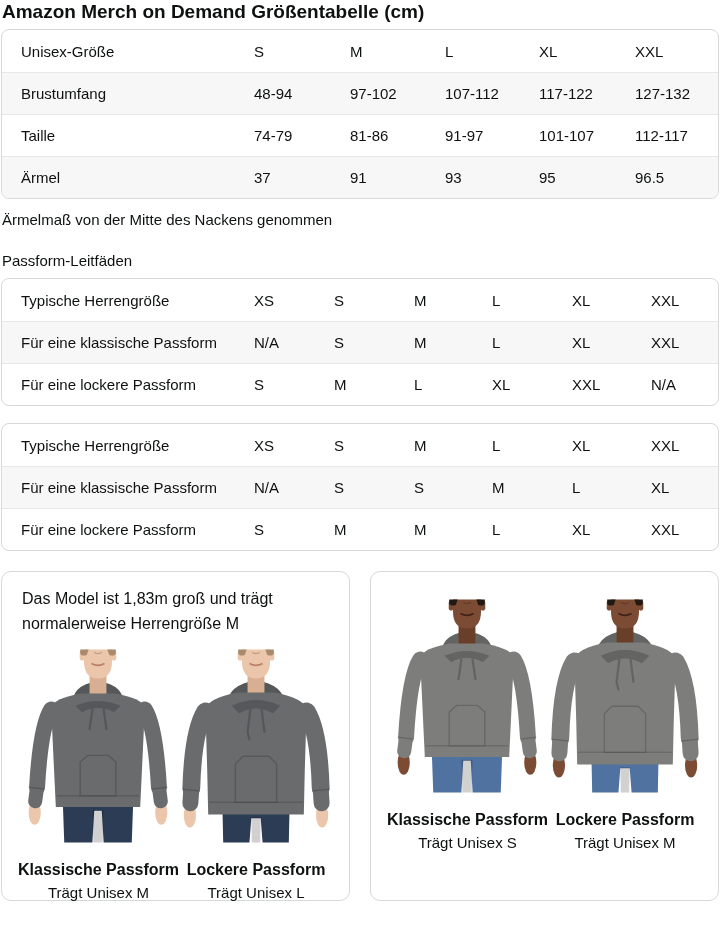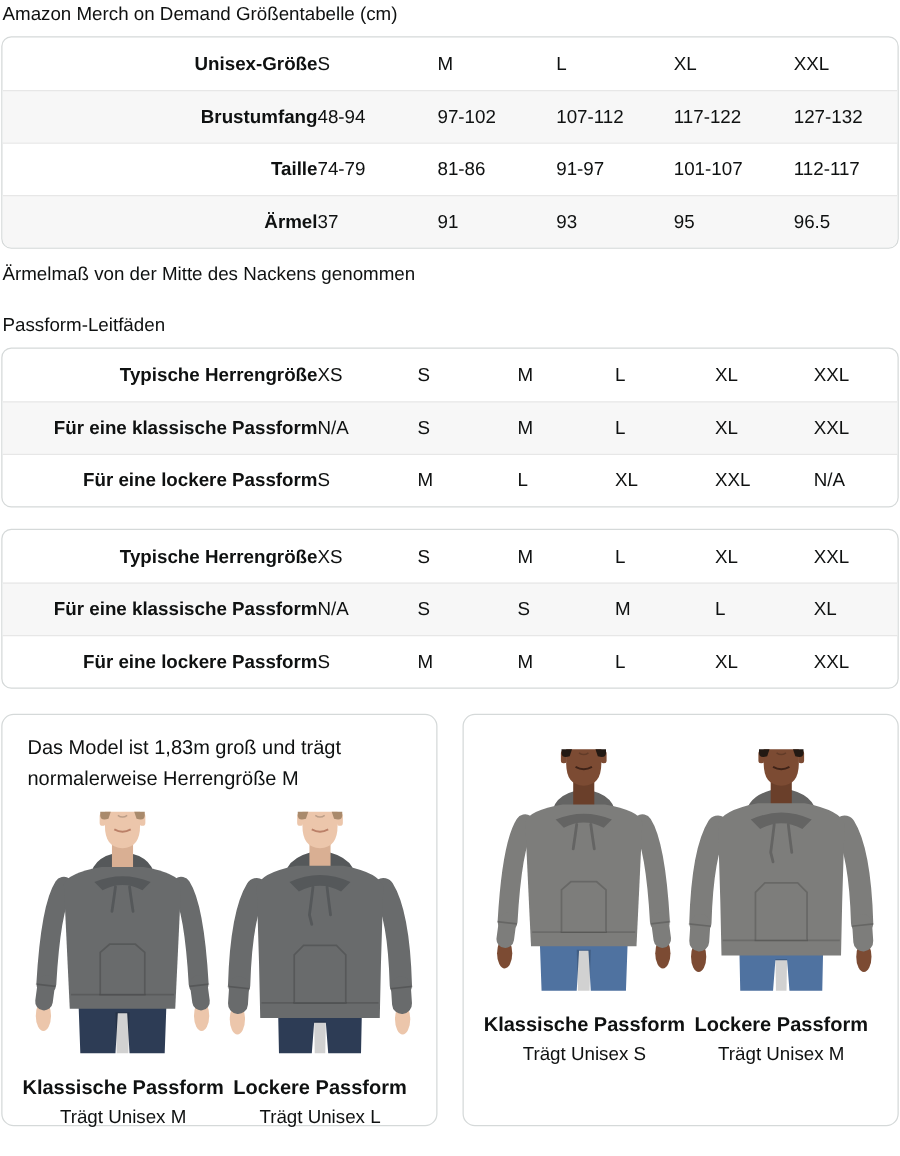--- a/index.html
+++ b/index.html
@@ -7,24 +7,24 @@
   body {
     font-family: "Liberation Sans", sans-serif;
     color: #0f1111;
     width: 720px;
     height: 925px;
     overflow: hidden;
   }
   .page { padding: 2px 1px 0 1px; }
 
   .page-title {
-    font-size: 15px;
+    font-size: 19px;
     line-height: 20px;
     margin-left: 1px;
-    font-weight: 400;
+    font-weight: 700;
   }
 
   
   .chart-table {
     margin-top: 7px;
     border: 1px solid #d5d9d9;
     border-radius: 8px;
     overflow: hidden;
     background: #fff;
   }
@@ -35,23 +35,22 @@
     height: 42px;
     align-items: center;
     font-size: 15px;
   }
   .trow + .trow { border-top: 1px solid #e7e7e7; }
   .trow:nth-child(even) { background: #f7f7f7; }
   .cols-5 { grid-template-columns: 252px 96px 95px 94px 96px 1fr; }
   .cols-6 { grid-template-columns: 252px 80px 80px 78px 80px 79px 1fr; }
   .trow .label {
     padding-left: 19px;
-    font-weight: 700;
+    font-weight: 400;
     white-space: nowrap;
-    text-align: right;
   }
   .trow .val { font-weight: 400; white-space: nowrap; }
 
   .note {
     margin-top: 11px;
     margin-left: 1px;
     font-size: 15px;
     line-height: 20px;
   }
   .section-title {

